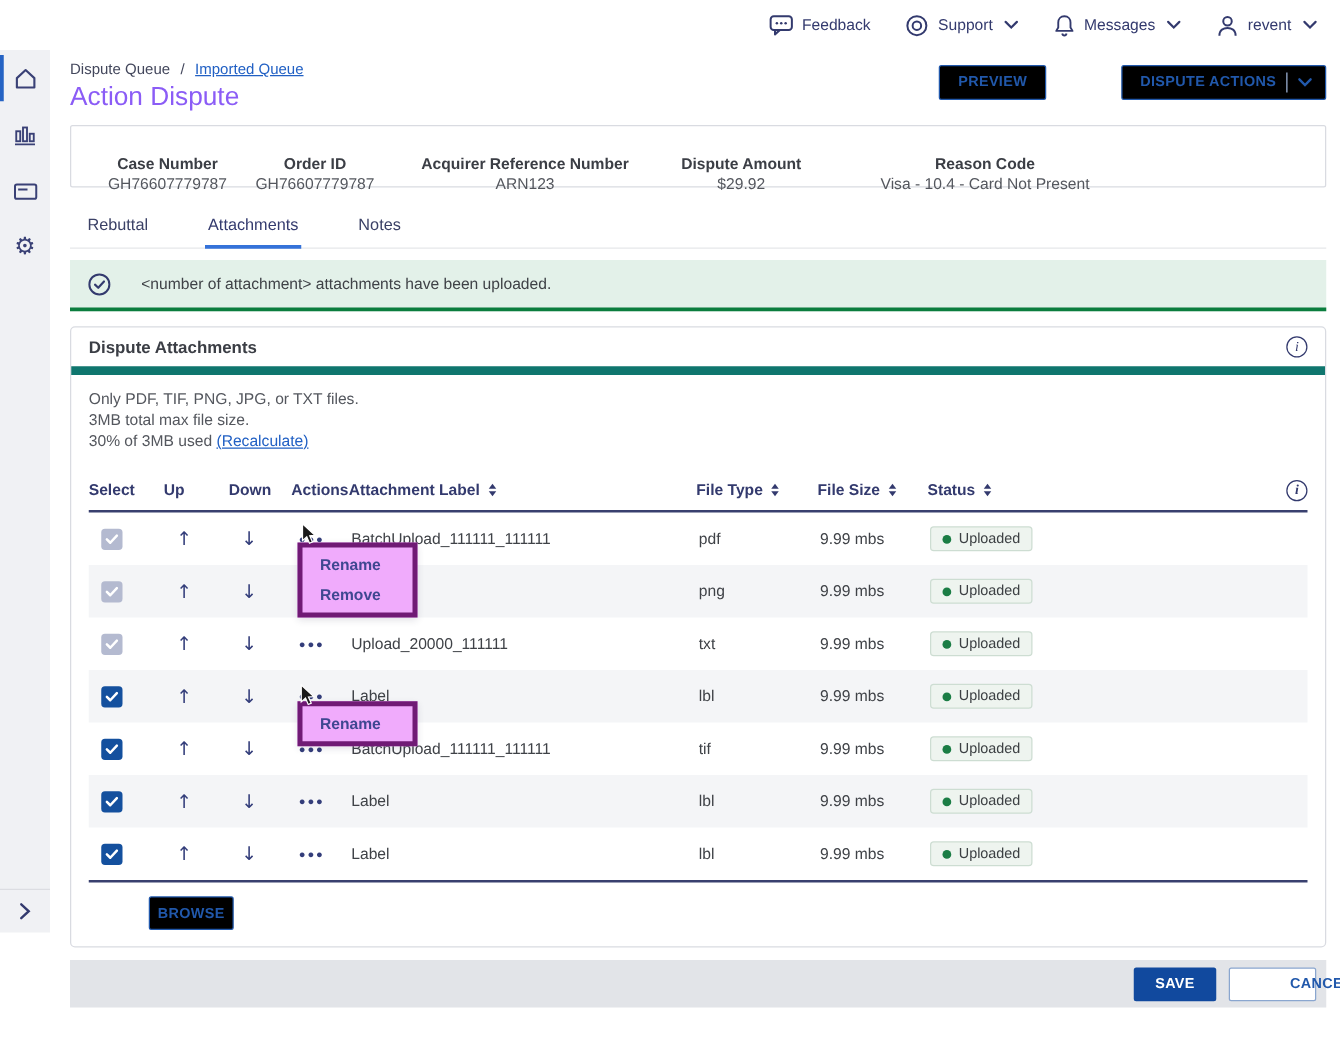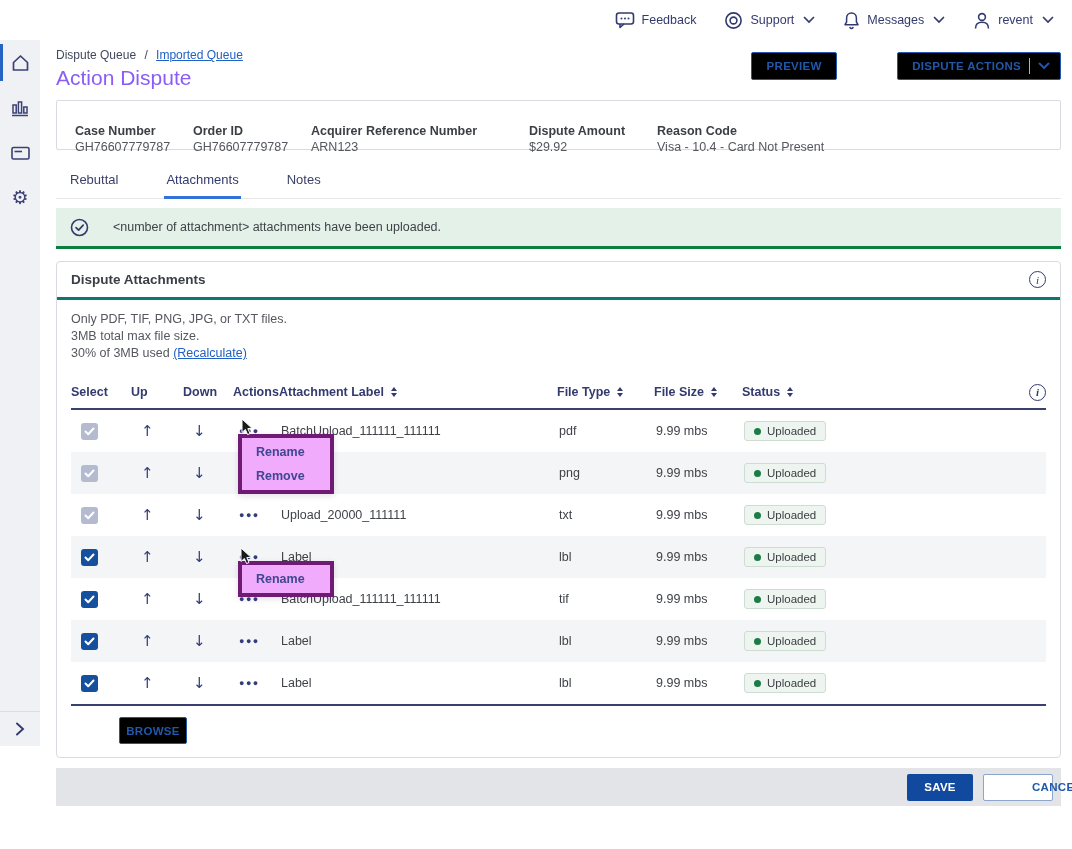--- a/index.html
+++ b/index.html
@@ -39,38 +39,38 @@
   .btn-outline { display:inline-flex; align-items:center; justify-content:center; gap:8px;
     background:#000000; border:1.5px solid #2158ab; color:#2158ab; font-weight:bold;
     font-size:11.5px; letter-spacing:.3px; border-radius:2px; cursor:pointer;margin-left:48px; }
   .btn-preview { width:86px; height:28px; }
   .btn-dispute { height:28px; padding:0 10px 0 14px; }
   .btn-dispute .vline { width:1px; height:16px; background:#9fb4d8; }
 
   
   .case-bar { margin-top:10px; border:1px solid #d9dbe1; border-radius:2px; height:50px;
     display:flex; align-items:center; padding-left:18px; background:#fff; }
-  .case-field { text-align:left;margin-top:28px; }
+  .case-field { text-align:center;margin-top:28px; }
   .case-field .lbl { font-weight:bold; color:#3b3e45; font-size:12.5px; }
   .case-field .val { margin-top:2px; color:#54575e; font-size:12.5px; }
   .cf1{width:118px;} .cf2{width:118px;} .cf3{width:218px;} .cf4{width:128px;} .cf5{width:262px;}
 
   
   .tabs { margin-top:16px; display:flex; gap:44px; border-bottom:1px solid #e6e7ea; padding-left:12px; }
   .tab { padding:6px 2px 9px; font-size:13px; color:#3b4166; cursor:pointer; border-bottom:3px solid transparent; margin-bottom:-1px; }
   .tab.active { color:#333a6e; border-bottom-color:#3472d9;text-align:right; }
 
   
   .banner { margin-top:9px; background:#e3f1e9; border-bottom:3px solid #0b7d3e;
     height:41px; display:flex; align-items:center; gap:24px; padding:0 14px; color:#3f4247; font-size:12.5px; }
 
   
   .panel { margin-top:12px; background:#fff; border:1px solid #d9dbe1; border-radius:4px; }
   .panel-head { height:38px; display:flex; align-items:center; justify-content:space-between;
-    padding:0 14px; border-bottom:3px solid #0f766e; }
+    padding:0 14px; border-bottom:7px solid #0f766e; }
   .panel-title { font-size:13.5px; font-weight:bold; color:#3b3e45; }
   .info-icon { width:17px; height:17px; border:1.4px solid #333a6e; border-radius:50%;
     display:flex; align-items:center; justify-content:center; color:#333a6e;
     font-family:"Liberation Serif","DejaVu Serif",serif; font-style:italic; font-size:11px; cursor:pointer; }
   .rules { padding:11px 14px 12px; color:#54575e; line-height:17px; font-size:12.5px; }
   .rules a { color:#2160c4; text-decoration:underline; cursor:pointer; }
 
   
   .tgrid { display:grid; grid-template-columns:60px 52px 50px 46px 278px 97px 88px 180px 1fr;
     align-items:center; }

